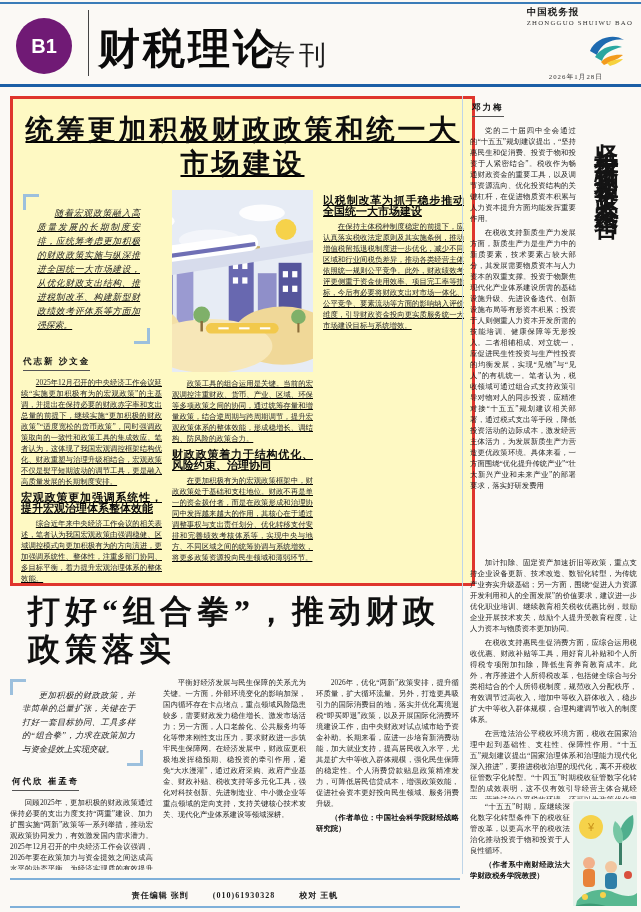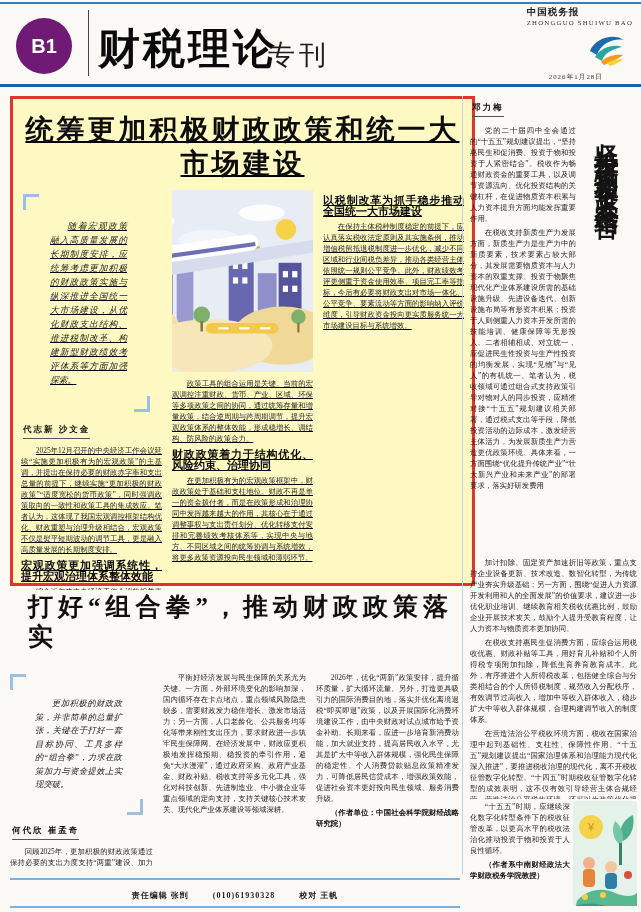--- a/index.html
+++ b/index.html
@@ -36,40 +36,40 @@
             background:#fef9c3;padding:4px 8px;box-sizing:content-box;text-decoration:underline;}
   .main-headline{text-align:center;font-weight:700;font-size:28px;letter-spacing:3px;color:#0d0d0d;
                  margin:10px 0 10px 0;line-height:1.2;}
   .main-cols{display:flex;gap:10px;height:400px;overflow:hidden;}
   .mcol{flex:1;min-width:0;overflow:hidden;}
   .quote{position:relative;padding:12px 10px 12px 14px;margin:4px 12px 6px 2px;}
   .quote::before{content:"";position:absolute;left:0;top:0;width:13px;height:13px;
                  border-top:3px solid #9cc0dd;border-left:3px solid #9cc0dd;}
   .quote::after{content:"";position:absolute;right:0;bottom:0;width:13px;height:13px;
                 border-bottom:3px solid #9cc0dd;border-right:3px solid #9cc0dd;}
-  .quote p{margin:13px;font-style:italic;font-size:8.8px;line-height:14px;color:#1d1d1d;text-align:justify;text-indent:2em;}
+  .quote p{margin:0;font-style:italic;font-size:8.8px;line-height:14px;color:#1d1d1d;text-align:justify;text-indent:2em;}
   .illus-main{width:208px;margin-left:-66px;margin-bottom:6px;display:block;}
 
   
   .vdivider{position:absolute;left:462px;top:96px;width:1px;height:778px;background:#bed5e8;}
   .right-art{position:absolute;left:470px;top:96px;width:167px;height:810px;overflow:hidden;}
   .rt-top{display:flex;margin-top:2px;}
   .rt-col{width:106px;height:428px;overflow:hidden;}
   .rt-vtitle{flex:1;display:flex;justify-content:center;}
   .vtitle-text{writing-mode:vertical-rl;font-weight:700;font-size:24px;letter-spacing:5px;
                color:#141414;line-height:46px;height:426px;}
   .rt-full{margin-top:4px;height:242px;overflow:hidden;}
   .rt-bottom{display:flex;margin-top:2px;}
   .rt-last{width:100px;height:126px;overflow:hidden;}
   .rt-illus{width:64px;height:118px;margin-left:3px;}
 
   
   .bottom-art{position:absolute;left:10px;top:586px;width:449px;height:284px;overflow:hidden;}
-  .bottom-headline{font-weight:700;font-size:25px;letter-spacing:5px;color:#101010;
-                   padding-left:18px;margin:6px 0 20px 0;line-height:1.2;}
+  .bottom-headline{font-weight:700;font-size:32px;letter-spacing:5px;color:#101010;
+                   padding-left:18px;margin:6px 0 8px 0;line-height:1.2;}
   .bottom-cols{display:flex;gap:10px;height:232px;overflow:hidden;}
   .bcol{flex:1;min-width:0;overflow:hidden;}
   .quote.small{margin:2px 10px 4px 0;padding:10px 8px 10px 12px;}
   .quote.small p{font-size:8.4px;line-height:13.5px;}
 
   
   .footer{position:absolute;left:10px;top:878px;width:450px;border-top:2px solid #7fb0d9;
           border-bottom:2px solid #7fb0d9;padding:4px 0;text-align:center;}
   .footer span{font-size:8px;color:#1c1c1c;font-weight:700;margin:0 10px;letter-spacing:1px;}
 </style>

